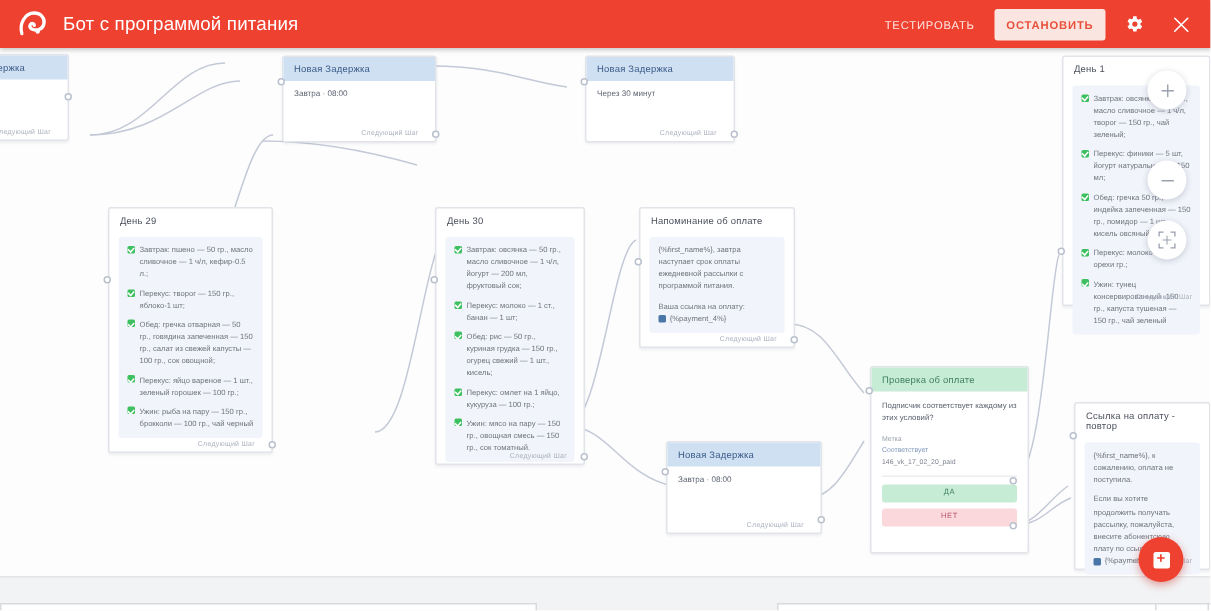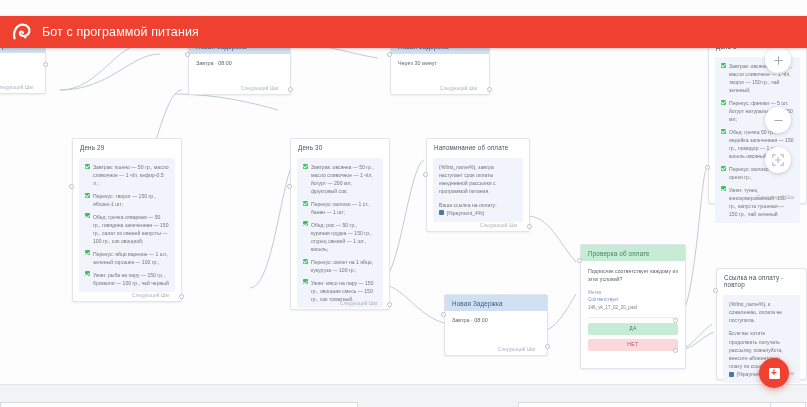--- a/index.html
+++ b/index.html
@@ -2,23 +2,23 @@
 <html><head>
 <meta charset="utf-8">
 <style>
   * { box-sizing: border-box; margin:0; padding:0; }
   html,body { width:807px; height:407px; overflow:hidden;
     font-family:"Liberation Sans", sans-serif; background:#ffffff; }
 
   #app { position:relative; width:807px; height:407px; background:#fdfdfd; }
 
   
-  #header { position:absolute; left:0; top:16px; width:807px; height:32px;
+  #header { position:absolute; left:0; top:0; width:807px; height:32px;
     background:#ee4130; display:flex; align-items:center; z-index:40;
-    box-shadow:0 1px 3px rgba(0,0,0,.22); }
+    box-shadow:0 1px 3px rgba(0,0,0,.22);justify-content:center; }
   #logo { width:30px; height:30px; margin-left:6px; flex:0 0 auto;
     display:flex; align-items:center; justify-content:center; }
   #logo svg { display:block; }
   #app-title { color:#fff; font-size:12.5px; margin-left:6px; letter-spacing:.1px;
     white-space:nowrap; }
   #header-right { margin-left:auto; display:flex; align-items:center;
     gap:0px; padding-right:8px; }
   .hdr-btn { color:#ffe6e2; font-size:7.5px; letter-spacing:.55px;
     padding:5px 7px; white-space:nowrap; }
   .hdr-btn.solid { background:#fbe5e1; color:#e8503c; border-radius:2px;
@@ -93,20 +93,35 @@
   <div id="header">
     <div id="logo">
       <svg width="22" height="22" viewBox="0 0 24 24">
         <path d="M5 19 C3 12 7 4 14 4 C19 4 22 8 21 12 C20 16 16 17 13 16
                  C11 15.4 10.2 13.6 11.2 12.3 C12 11.2 14 11.6 14 13" fill="none" stroke="#ffffff" stroke-width="2.4" stroke-linecap="round" stroke-linejoin="round"></path>
         <circle cx="16.5" cy="17.5" r="1.6" fill="#ffffff"></circle>
       </svg>
     </div>
     <div id="app-title">Бот с программой питания</div>
 
+    <div id="header-right">
+      <div class="hdr-btn">ТЕСТИРОВАТЬ</div>
+      <div class="hdr-btn solid">ОСТАНОВИТЬ</div>
+      <div class="hdr-icon">
+        <svg width="14" height="14" viewBox="0 0 24 24" fill="#ffffff">
+          <path d="M19.4 13a7.6 7.6 0 0 0 0-2l2-1.6-2-3.4-2.4 1a7.7 7.7 0 0 0-1.7-1L14.9 3h-3.8l-.4 2.6a7.7 7.7 0 0 0-1.7 1l-2.4-1-2 3.4L6.6 11a7.6 7.6 0 0 0 0 2l-2 1.6 2 3.4 2.4-1c.5.4 1.1.8 1.7 1l.4 2.6h3.8l.4-2.6c.6-.2 1.2-.6 1.7-1l2.4 1 2-3.4-2-1.6z"></path>
+          <circle cx="13" cy="12" r="3" fill="#ee4130"></circle>
+        </svg>
+      </div>
+      <div class="hdr-icon">
+        <svg width="13" height="13" viewBox="0 0 24 24">
+          <path d="M4 4 L20 20 M20 4 L4 20" stroke="#ffffff" stroke-width="2" stroke-linecap="round"></path>
+        </svg>
+      </div>
+    </div>
   </div>
 
   <div id="canvas">
 
     <svg id="edges">
       <g fill="none" stroke="#c3c9d6" stroke-width="1">
         <path d="M60,58 C100,58 115,10 150,10"></path>
         <path d="M60,58 C110,58 130,22 160,22"></path>
         <path d="M118,172 C150,172 160,58 182,58"></path>
         <path d="M175,62 C215,62 250,70 278,78"></path>

